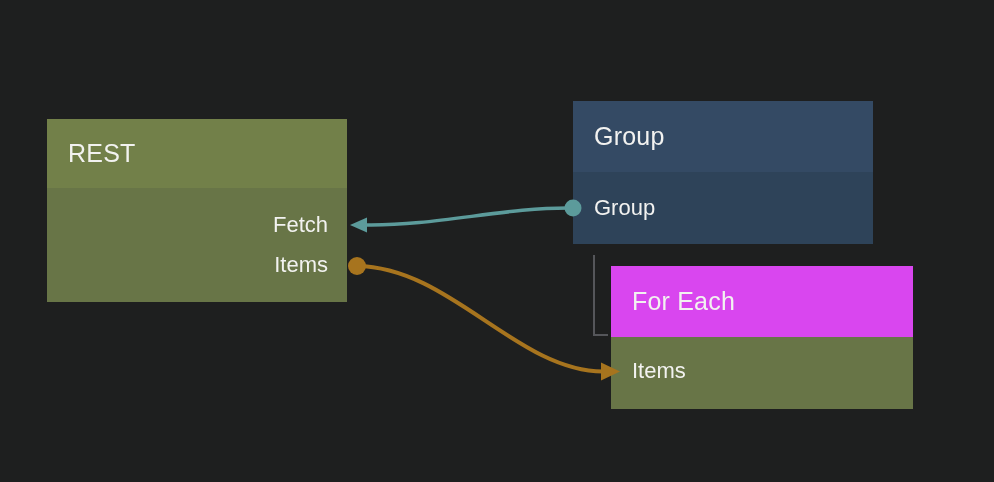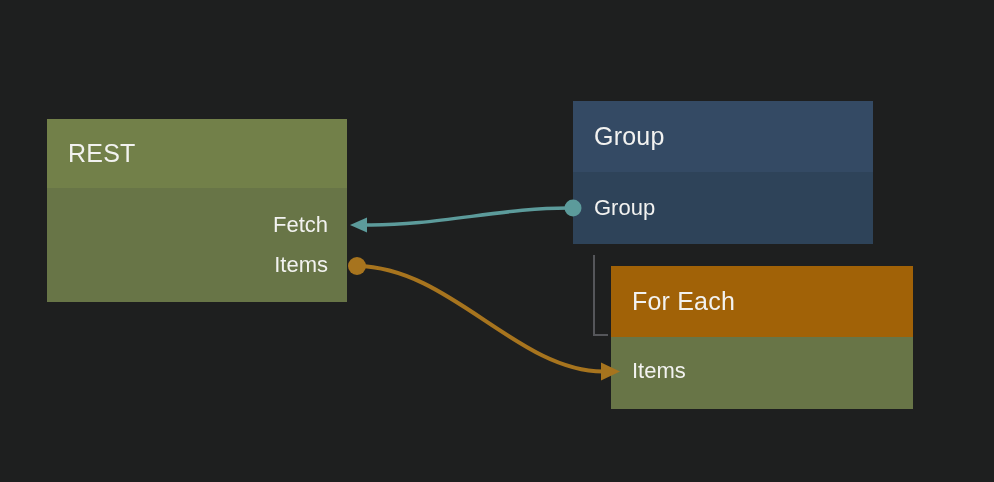--- a/index.html
+++ b/index.html
@@ -89,21 +89,21 @@
       <span>Group</span>
     </div>
     <div class="node-body" style="background-color: rgb(46, 67, 89);">
       <div class="port-row in">
         <span>Group</span>
       </div>
     </div>
   </div>
 
   <div class="node node-foreach">
-    <div class="node-header" style="background-color: #a16207;">
+    <div class="node-header" style="background-color: #d946ef;">
       <span>For Each</span>
     </div>
     <div class="node-body" style="background-color: rgb(104, 117, 71);">
       <div class="port-row in">
         <span>Items</span>
       </div>
     </div>
   </div>
 
   <svg class="wires" width="994" height="482" viewBox="0 0 994 482">

